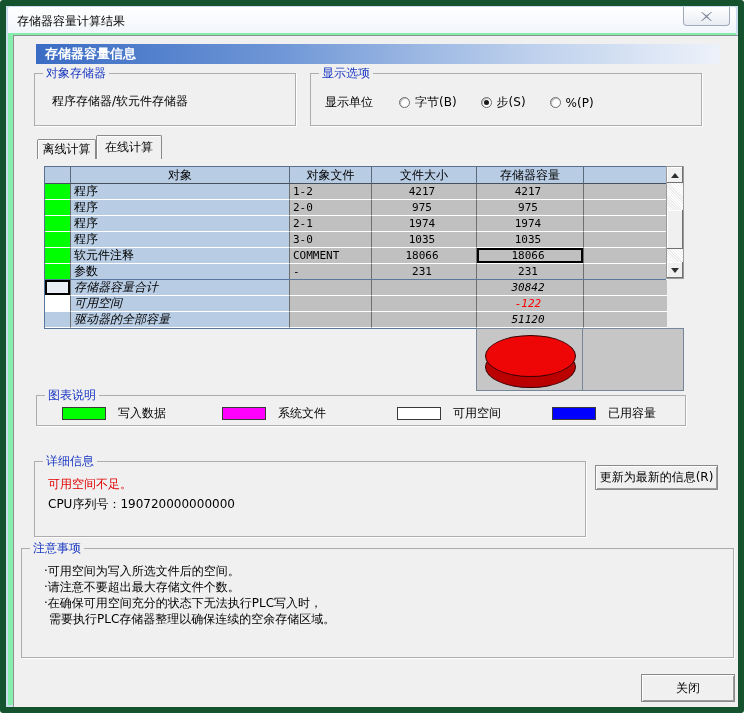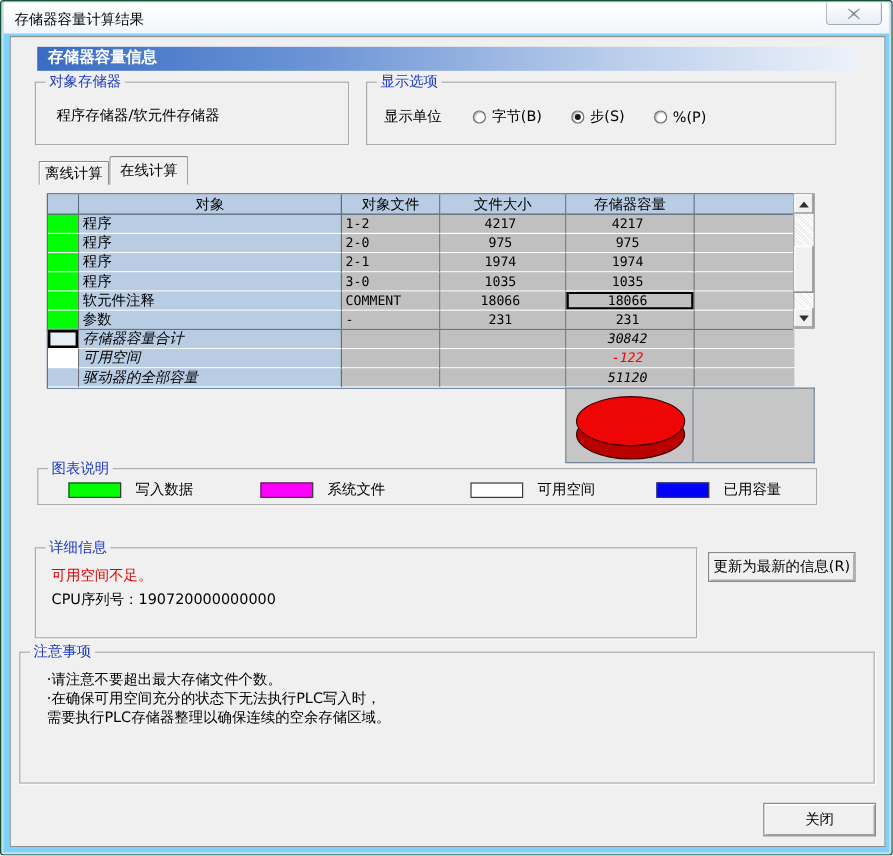--- a/index.html
+++ b/index.html
@@ -1,20 +1,20 @@
 <!DOCTYPE html>
 <html><head>
 <meta charset="utf-8">
 <style>
   * { margin:0; padding:0; box-sizing:border-box; }
   html,body { width:744px; height:713px; }
   body { font-family:"DejaVu Sans", sans-serif; font-size:12px; color:#000; background:#fff; }
 
-  .window { position:relative; width:744px; height:713px; background:#7dd3fc;
-            border:1px solid #14532d; border-radius:3px;
+  .window { position:relative; width:744px; height:713px; background:#86efac;
+            border:6px solid #14532d; border-radius:3px;
             box-shadow: inset 0 0 0 2px #CBDCEE; overflow:hidden; }
 
   .titlebar { position:absolute; left:2px; top:1px; right:2px; height:26px;
               background:linear-gradient(#FFFFFF,#F2F6FB); border-radius:2px 2px 0 0; }
   .title-text { position:absolute; left:9px; top:6px; font-size:12px; color:#000; }
   .close-btn { position:absolute; right:6px; top:0px; width:47px; height:19px;
                background:linear-gradient(#FFFFFF,#E9EDF3); border:1px solid #9FAABB;
                border-top:none; border-radius:0 0 4px 4px; cursor:default;
                display:flex; align-items:center; justify-content:center; }
   .close-x { display:block; }
@@ -274,20 +274,21 @@
     <span class="gb-title">详细信息</span>
     <span class="warn-text">可用空间不足。</span>
     <span class="cpu-text">CPU序列号：190720000000000</span>
   </div>
 
   <div class="btn btn-update">更新为最新的信息(R)</div>
 
   <div class="groupbox gb-notes">
     <span class="gb-title">注意事项</span>
     <div class="notes-body">
+      <div class="note-line">·可用空间为写入所选文件后的空间。</div>
       <div class="note-line">·请注意不要超出最大存储文件个数。</div>
       <div class="note-line">·在确保可用空间充分的状态下无法执行PLC写入时，</div>
       <div class="note-line">需要执行PLC存储器整理以确保连续的空余存储区域。</div>
     </div>
   </div>
 
   <div class="btn btn-close">关闭</div>
 
 </div>
 

